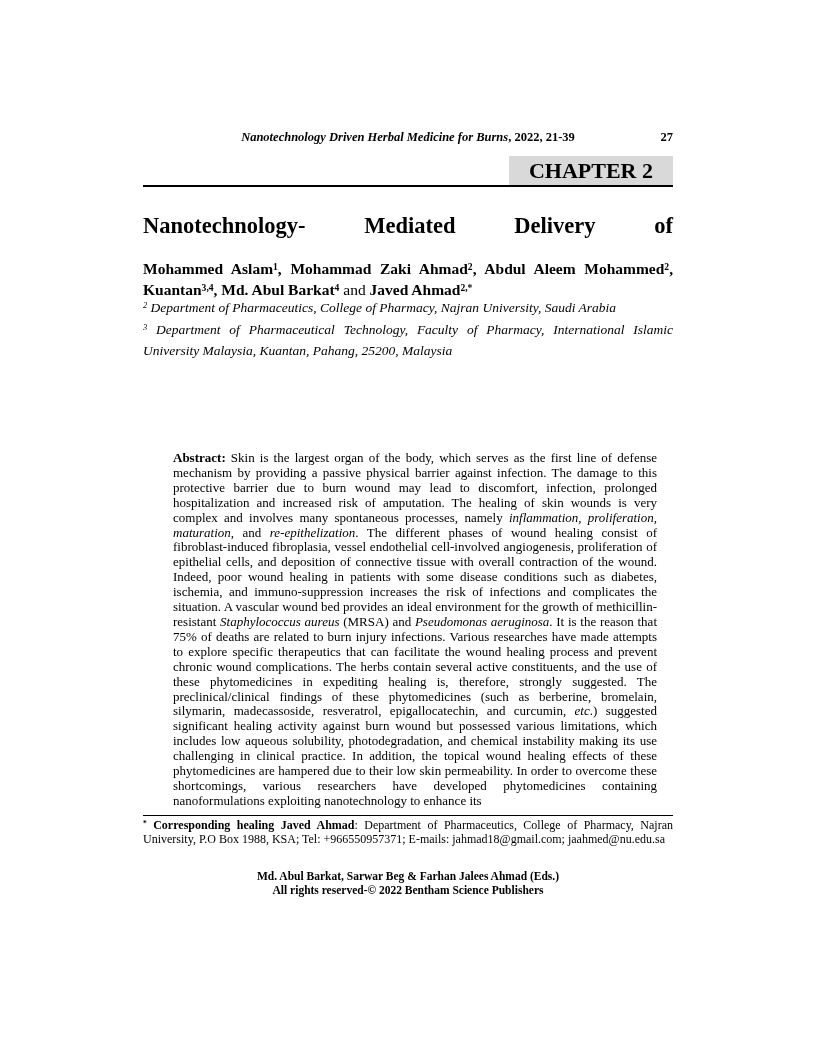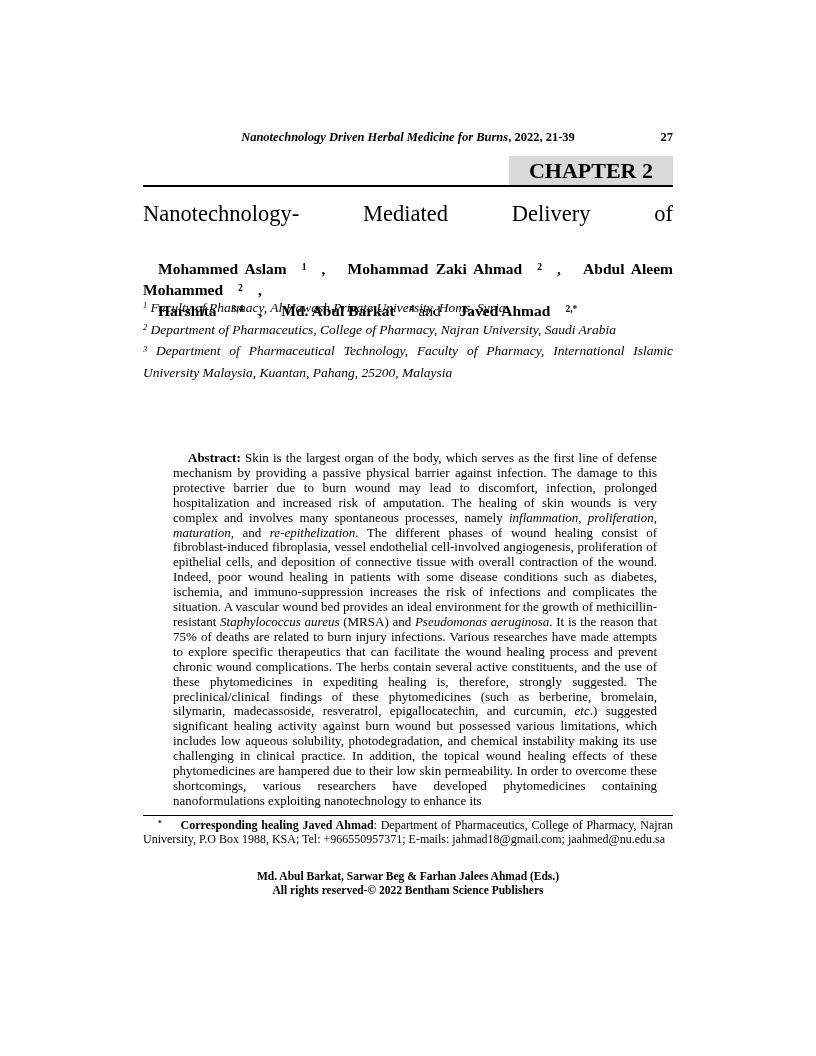--- a/index.html
+++ b/index.html
@@ -6,38 +6,38 @@
   html, body { background: #ffffff; }
   body { width: 816px; height: 1056px; overflow: hidden; }
   .page {
     position: relative; width: 792px; height: 1056px;
     background: var(--page-background, #ffffff);
     color: var(--text-color, #000000);
     font-family: "Liberation Serif", "DejaVu Serif", serif;
   }
   .abs { position: absolute; left: 143px; width: 530px; }
 
-  .b { font-weight: bold; margin-left: 15px; }
+  .b { font-weight: bold; }
   .i { font-style: italic; }
   sup { font-size: 0.62em; line-height: 0; position: relative; top: -0.45em; vertical-align: baseline; }
 
   .header { top: 130px; font-size: 12.5px; line-height: 15px; font-weight: bold; }
   .header .center { display: block; text-align: center; }
   .header .ital { font-style: italic; }
   .header .pagenum { position: absolute; right: 0; top: 0; }
 
   .chapter-row { top: 156px; text-align: right; }
   .chapter-badge {
     display: inline-block; background: var(--chapter-box-bg, #d9d9d9);
     font-weight: bold; font-size: 22px; line-height: 29px; padding: 0 20px;
   }
 
   .rule { top: 185px; height: 0; border-top: 2px solid #000; }
 
-  .title { top: 200px; font-size: 22.5px; line-height: 27px; font-weight: normal; }
+  .title { top: 212px; font-size: 22.5px; line-height: 27px; font-weight: bold; }
   .jl { text-align: justify; text-align-last: justify; }
 
   .authors { top: 258px; font-size: 15.5px; line-height: 21px; }
 
   .affiliations { top: 297px; font-size: 13.5px; line-height: 21.7px; font-style: italic; }
   .affiliation { text-align: justify; }
 
   .abstract {
     position: absolute; left: 173px; width: 484px; top: 451px;
     font-size: 13px; line-height: 14.9px; text-align: justify;
@@ -63,25 +63,24 @@
   </div>
 
   <div class="abs rule"></div>
 
   <div class="abs title">
     <div class="jl">Nanotechnology- Mediated Delivery of</div>
   </div>
 
   <div class="abs authors">
     <div class="jl"><span class="b">Mohammed Aslam</span><sup class="b">1</sup><span class="b">, </span><span class="b">Mohammad Zaki Ahmad</span><sup class="b">2</sup><span class="b">, </span><span class="b">Abdul Aleem Mohammed</span><sup class="b">2</sup><span class="b">,</span></div>
-    <div><span class="b">Harshita</span><sup class="b">3,4</sup><span class="b">, </span><span class="b">Md. Abul Barkat</span><sup class="b">4</sup><span> and </span><span class="b">Javed Ahmad</span><sup class="b">2,*</sup></div>
+    <div><span class="b">Kuantan</span><sup class="b">3,4</sup><span class="b">, </span><span class="b">Md. Abul Barkat</span><sup class="b">4</sup><span> and </span><span class="b">Javed Ahmad</span><sup class="b">2,*</sup></div>
   </div>
 
   <div class="abs affiliations">
-      <div class="affiliation"><sup>1</sup><span> Faculty of Pharmacy, Al Hawash Private University, Homs, Syria</span></div>
       <div class="affiliation"><sup>2</sup><span> Department of Pharmaceutics, College of Pharmacy, Najran University, Saudi Arabia</span></div>
       <div class="affiliation"><sup>3</sup><span> Department of Pharmaceutical Technology, Faculty of Pharmacy, International Islamic University Malaysia, Kuantan, Pahang, 25200, Malaysia</span></div>
     </div>
 
   <div class="abstract"><span class="b">Abstract:</span><span> Skin is the largest organ of the body, which serves as the first line of defense mechanism by providing a passive physical barrier against infection. The damage to this protective barrier due to burn wound may lead to discomfort, infection, prolonged hospitalization and increased risk of amputation. The healing of skin wounds is very complex and involves many spontaneous processes, namely </span><span class="i">inflammation, proliferation, maturation,</span><span> and </span><span class="i">re-epithelization</span><span>. The different phases of wound healing consist of fibroblast-induced fibroplasia, vessel endothelial cell-involved angiogenesis, proliferation of epithelial cells, and deposition of connective tissue with overall contraction of the wound. Indeed, poor wound healing in patients with some disease conditions such as diabetes, ischemia, and immuno-suppression increases the risk of infections and complicates the situation. A vascular wound bed provides an ideal environment for the growth of methicillin-resistant </span><span class="i">Staphylococcus aureus</span><span> (MRSA) and </span><span class="i">Pseudomonas aeruginosa</span><span>. It is the reason that 75% of deaths are related to burn injury infections. Various researches have made attempts to explore specific therapeutics that can facilitate the wound healing process and prevent chronic wound complications. The herbs contain several active constituents, and the use of these phytomedicines in expediting healing is, therefore, strongly suggested. The preclinical/clinical findings of these phytomedicines (such as berberine, bromelain, silymarin, madecassoside, resveratrol, epigallocatechin, and curcumin, </span><span class="i">etc</span><span>.) suggested significant healing activity against burn wound but possessed various limitations, which includes low aqueous solubility, photodegradation, and chemical instability making its use challenging in clinical practice. In addition, the topical wound healing effects of these phytomedicines are hampered due to their low skin permeability. In order to overcome these shortcomings, various researchers have developed phytomedicines containing nanoformulations exploiting nanotechnology to enhance its</span></div>
 
   <div class="abs footnote-rule"></div>
 
   <div class="abs footnote"><sup class="b">*</sup><span class="b"> Corresponding healing Javed Ahmad</span><span>: Department of Pharmaceutics, College of Pharmacy, Najran University, P.O Box 1988, KSA; Tel: +966550957371; E-mails: jahmad18@gmail.com; jaahmed@nu.edu.sa</span></div>
 

